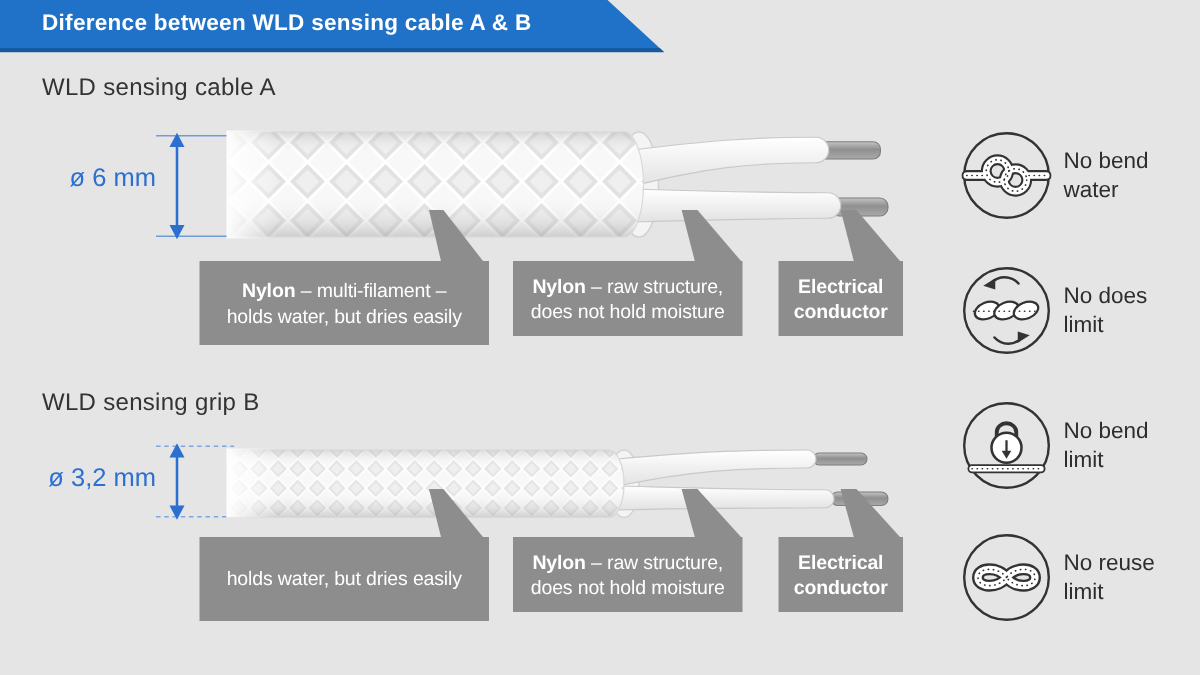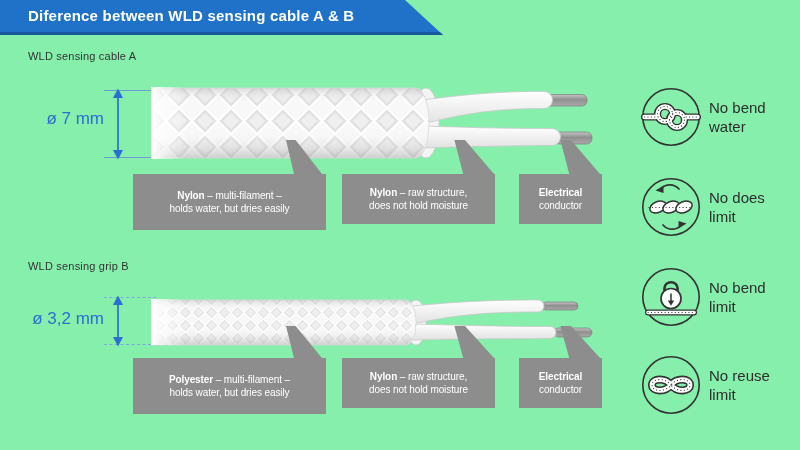--- a/index.html
+++ b/index.html
@@ -1,37 +1,37 @@
 <!DOCTYPE html>
 <html><head>
 <meta charset="utf-8">
 <style>
   html,body{margin:0;padding:0;background:#fff;}
-  .canvas{position:relative;width:800px;height:450px;background:#86efac;overflow:hidden;
+  .canvas{position:relative;width:800px;height:450px;background:#e5e5e5;overflow:hidden;
           font-family:"Liberation Sans",sans-serif;}
 
   
   .banner{position:absolute;left:0;top:0;width:450px;height:35px;background:#1f72c7;
           clip-path:polygon(0 0,405px 0,443px 100%,0 100%);}
   .banner::after{content:"";position:absolute;left:0;bottom:0;width:100%;height:3px;background:#17599e;}
   .banner-title{color:#ffffff;font-size:15px;font-weight:700;line-height:32px;padding-left:28px;
                 letter-spacing:.2px;}
 
   
-  .sec-title{position:absolute;left:28px;font-size:11px;color:#333;letter-spacing:.2px;}
+  .sec-title{position:absolute;left:28px;font-size:16px;color:#333;letter-spacing:.2px;}
 
   
   .dia{position:absolute;color:#2b6fd0;font-size:17px;text-align:right;}
 
   
   .callout{position:absolute;background:#8d8d8d;color:#fff;display:flex;flex-direction:column;
-           justify-content:center;text-align:center;font-size:10px;line-height:1.34;
+           justify-content:center;text-align:center;font-size:13px;line-height:1.34;
            letter-spacing:-.1px;white-space:nowrap;}
   .callout b{font-weight:700;}
-  .callout.bold2 .cl2{font-weight:400;}
+  .callout.bold2 .cl2{font-weight:700;}
   .tail{position:absolute;background:#8d8d8d;
         clip-path:polygon(10% 0,34% 0,100% 100%,30% 100%);}
 
   
   .cable{position:absolute;}
 
   
   .limit-row{position:absolute;left:641px;display:flex;align-items:center;gap:8px;height:60px;}
   .limit-label{width:72px;font-size:15px;color:#2d2d2d;line-height:1.3;}
 
@@ -52,21 +52,21 @@
 </head>
 <body>
 
 <div class="canvas">
 
   <div class="banner">
     <div class="banner-title">Diference between WLD sensing cable A &amp; B</div>
   </div>
 
   <div class="sec-title" style="top:50px">WLD sensing cable A</div>
-  <div class="dia" style="left:14px;top:109px;width:90px">ø 7 mm</div>
+  <div class="dia" style="left:14px;top:109px;width:90px">ø 6 mm</div>
 
   <svg class="cable" style="left:98px;top:86px" width="64" height="76" viewBox="0 0 64 76">
     <line x1="6" y1="4.5" x2="56" y2="4.5" stroke="#6f9bdd" stroke-width="1"></line>
     <line x1="6" y1="71.5" x2="56" y2="71.5" stroke="#6f9bdd" stroke-width="1"></line>
     <line x1="20" y1="8" x2="20" y2="68" stroke="#2b6fd0" stroke-width="1.7"></line>
     <polygon points="20,2.5 15,12 25,12" fill="#2b6fd0"></polygon>
     <polygon points="20,73.5 15,64 25,64" fill="#2b6fd0"></polygon>
   </svg>
 
   <svg class="cable" style="left:140px;top:82px" width="470" height="85" viewBox="0 0 470 85">
@@ -156,21 +156,20 @@
     <path d="M12,7 H266 A10,22.5 0 0 1 266,52 H12 Z" fill="url(#braidB)"></path>
     <path d="M12,7 H266 A10,22.5 0 0 1 266,52 H12 Z" fill="url(#shadeB)" stroke="#d8d8d8" stroke-width="0.8"></path>
     <rect x="11" y="6" width="34" height="46" fill="url(#fadeA)"></rect>
   </svg>
 
   <div class="tail" style="left:282px;top:326px;width:40px;height:32px"></div>
   <div class="tail" style="left:450px;top:326px;width:44px;height:32px"></div>
   <div class="tail" style="left:556px;top:326px;width:44px;height:32px"></div>
 
   <div class="callout" style="left:133px;top:358px;width:193px;height:56px">
-    <div class="cl1"><b>Polyester</b><span> – multi-filament –</span></div>
     <div class="cl2">holds water, but dries easily</div>
   </div>
   <div class="callout" style="left:342px;top:358px;width:153px;height:50px">
     <div class="cl1"><b>Nylon</b><span> – raw structure,</span></div>
     <div class="cl2">does not hold moisture</div>
   </div>
   <div class="callout bold2" style="left:519px;top:358px;width:83px;height:50px">
     <div class="cl1"><b>Electrical</b></div>
     <div class="cl2">conductor</div>
   </div>

